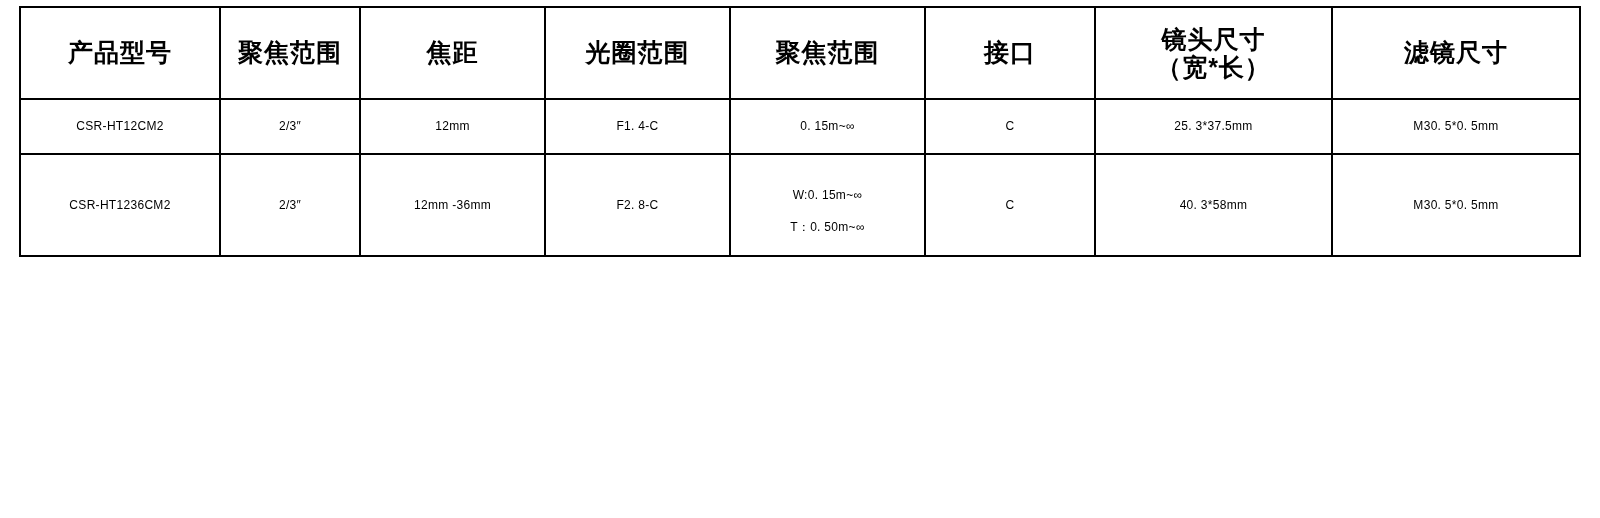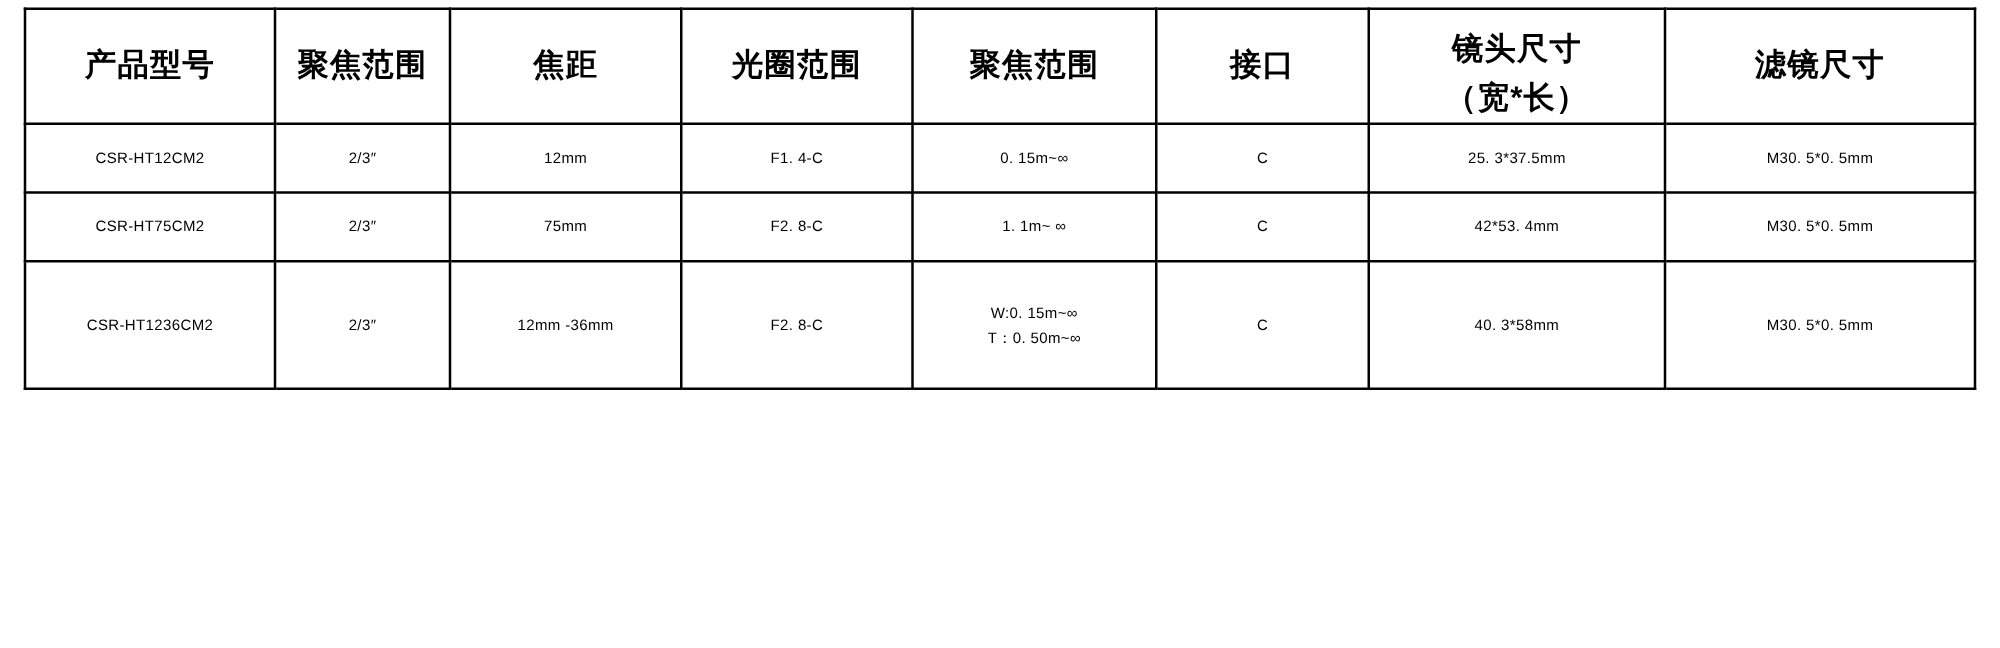--- a/index.html
+++ b/index.html
@@ -45,25 +45,25 @@
     font-size: 12px;
     height: 49px;
     letter-spacing: 0.3px;
   }
   table.spec tbody tr:last-child td {
     height: 96px;
   }
   .hdr-two-line {
     display: block;
     line-height: 1.12;
-    margin-top: 11px;
   }
   .cell-two-line {
     display: block;
     line-height: 1.7;
+    margin-top: 12px;
   }
   
   col.c0 { width: 200px; }
   col.c1 { width: 140px; }
   col.c2 { width: 185px; }
   col.c3 { width: 185px; }
   col.c4 { width: 195px; }
   col.c5 { width: 170px; }
   col.c6 { width: 237px; }
   col.c7 { width: 248px; }
@@ -103,30 +103,20 @@
         <td>CSR-HT12CM2</td>
         <td>2/3″</td>
         <td>12mm</td>
         <td>F1. 4-C</td>
         <td>0. 15m~∞</td>
         <td>C</td>
         <td>25. 3*37.5mm</td>
         <td>M30. 5*0. 5mm</td>
       </tr>
       <tr>
-        <td>CSR-HT75CM2</td>
-        <td>2/3″</td>
-        <td>75mm</td>
-        <td>F2. 8-C</td>
-        <td>1. 1m~ ∞</td>
-        <td>C</td>
-        <td>42*53. 4mm</td>
-        <td>M30. 5*0. 5mm</td>
-      </tr>
-      <tr>
         <td>CSR-HT1236CM2</td>
         <td>2/3″</td>
         <td>12mm -36mm</td>
         <td>F2. 8-C</td>
         <td>
           <span class="cell-two-line">W:0. 15m~∞</span>
           <span class="cell-two-line">T：0. 50m~∞</span>
         </td>
         <td>C</td>
         <td>40. 3*58mm</td>

